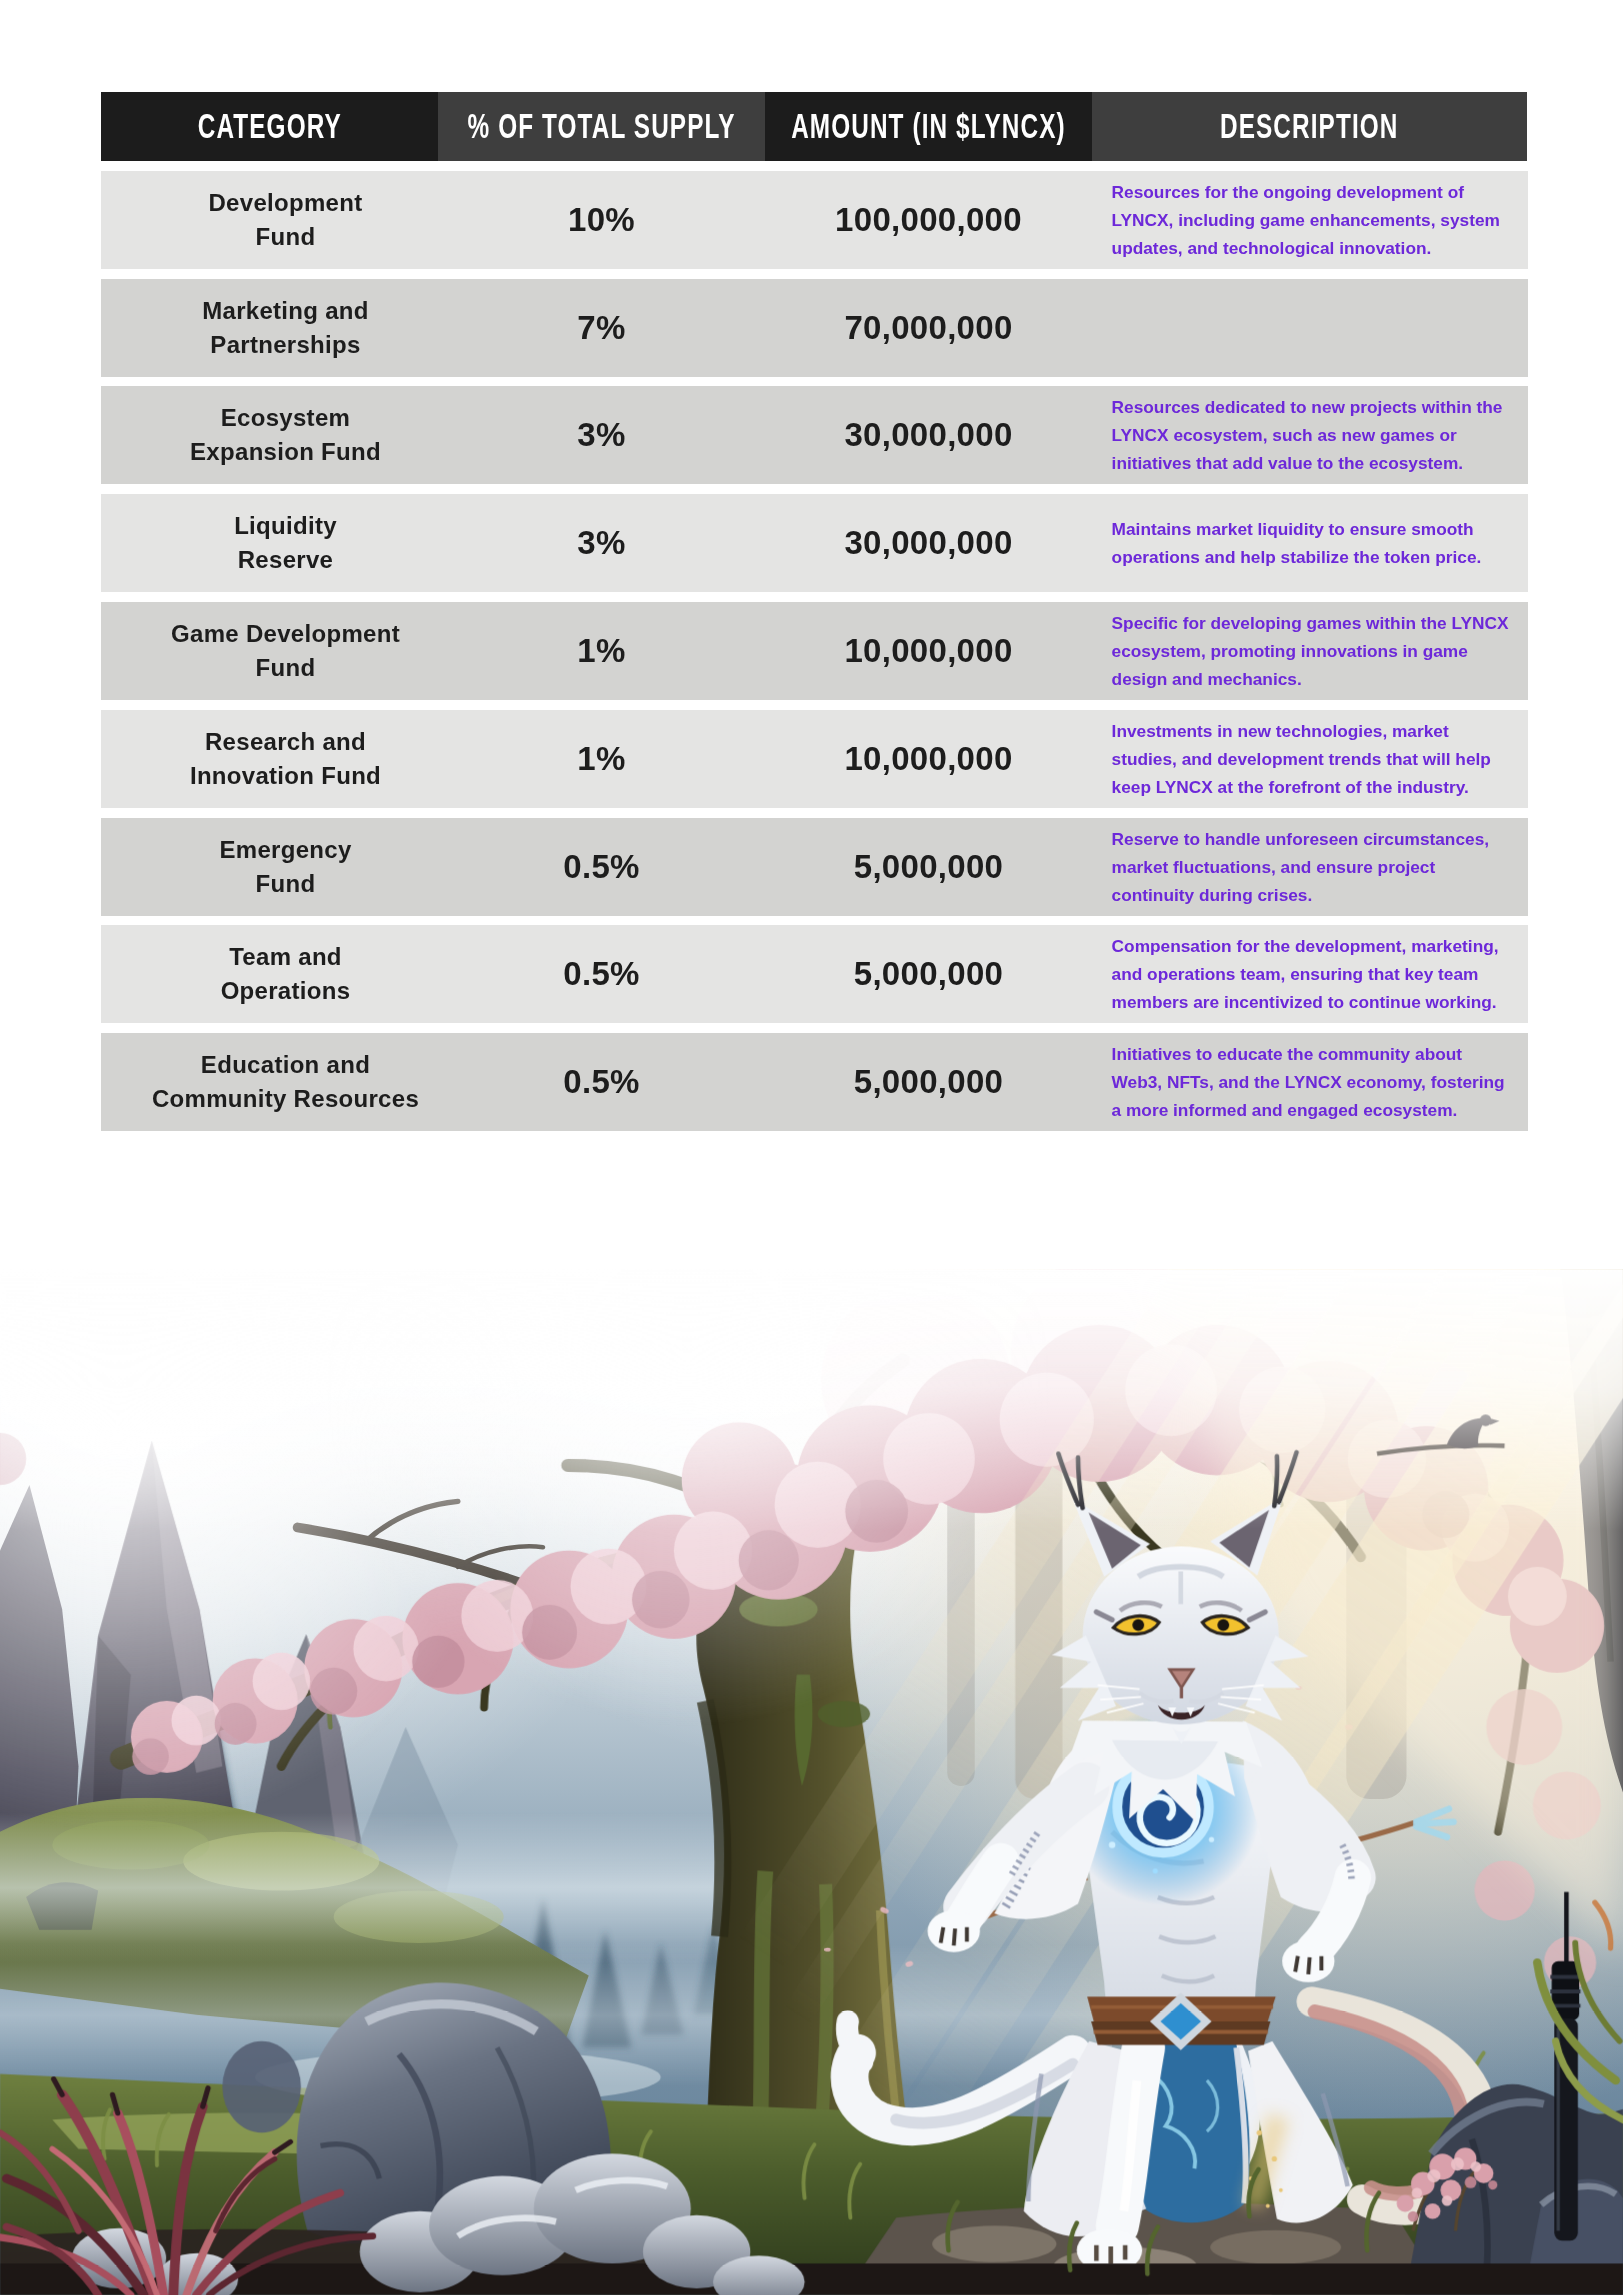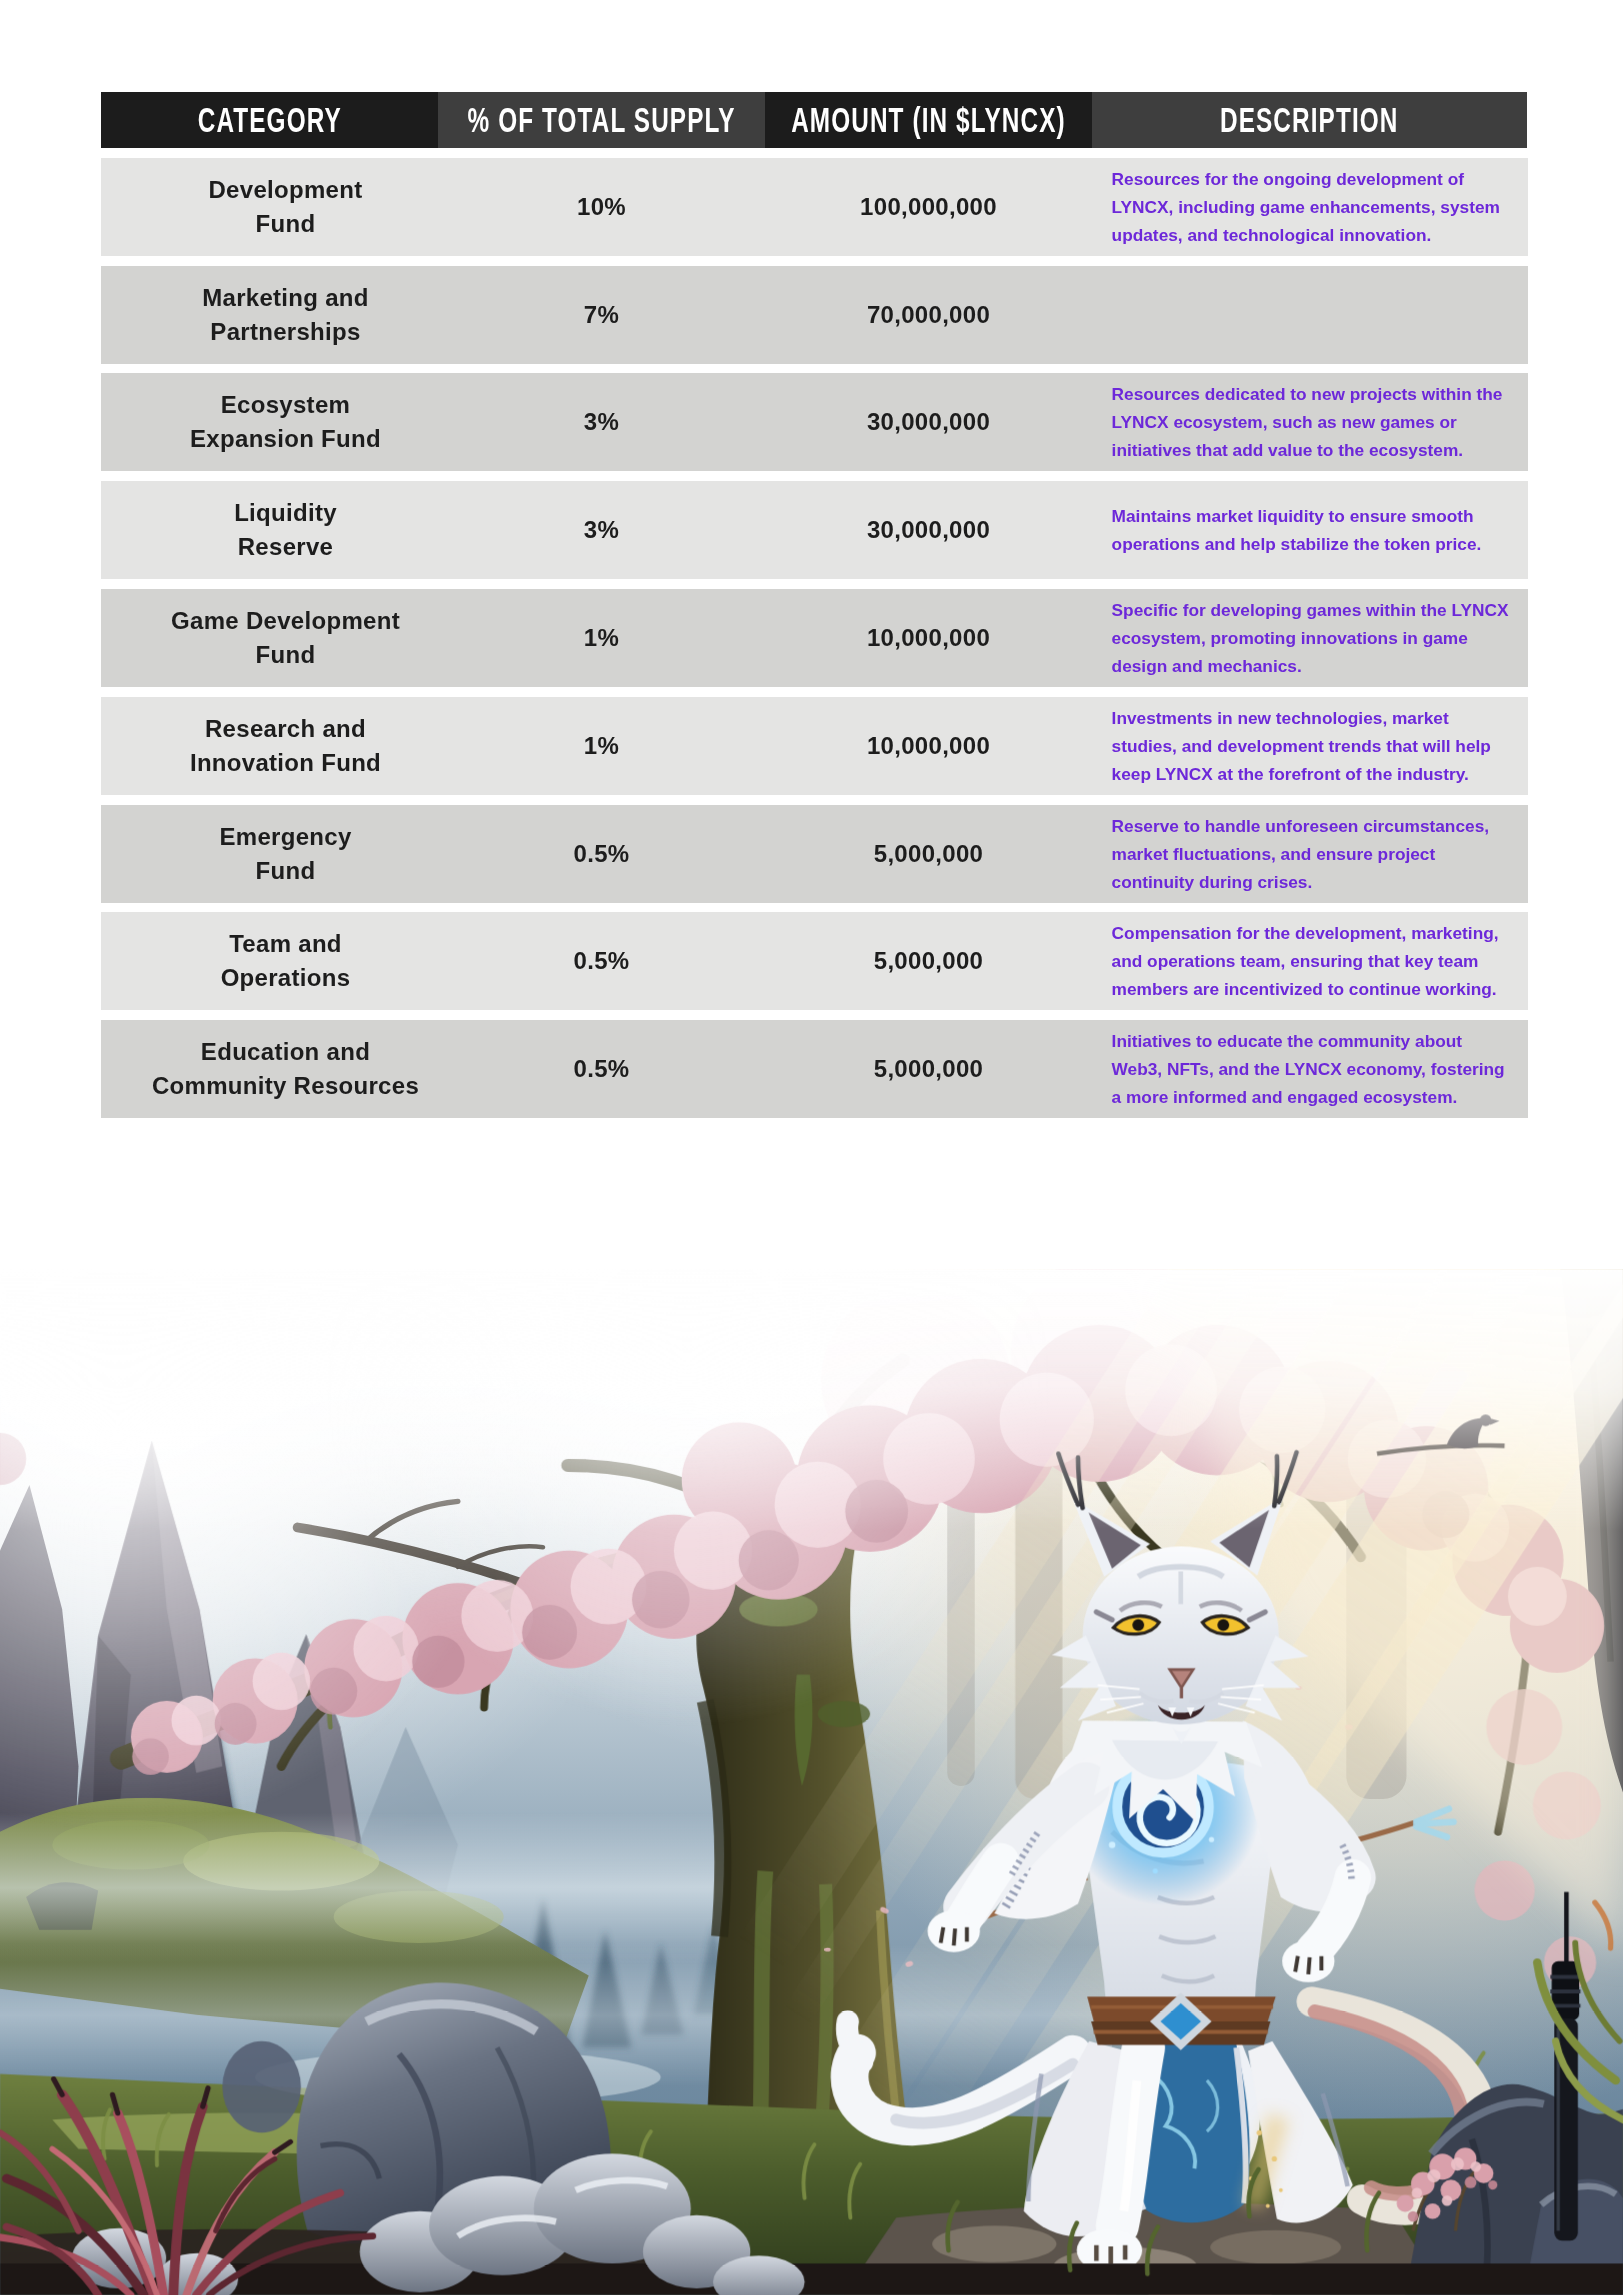--- a/index.html
+++ b/index.html
@@ -1,32 +1,32 @@
 <!DOCTYPE html>
 <html style="--header-dark: #1c1c1c; --header-gray: #3e3e3e; --row-light: #e4e4e3; --row-dark: #d3d3d1; --glow-blue: #4fb8f0; --blossom-pink: #d8a5b2;font-size:10.5px"><head>
 <meta charset="utf-8">
 <style>
   html,body{margin:0;padding:0;background:#ffffff;width:1623px;height:2295px;overflow:hidden;
     font-family:"Liberation Sans", sans-serif;}
   .page{position:relative;width:1623px;height:2295px;background:#ffffff;}
 
   
   .tokenomics{position:absolute;left:101px;top:92px;width:1427px;}
-  .thead{display:grid;grid-template-columns:337px 327px 327px 435px;height:56px;}
+  .thead{display:grid;grid-template-columns:337px 327px 327px 435px;height:69px;}
   .th{display:flex;align-items:center;justify-content:center;color:#ffffff;}
   .th:nth-child(odd){background:var(--header-dark,#1c1c1c);}
   .th:nth-child(even){background:var(--header-gray,#3e3e3e);}
   .th .ht{font-weight:700;font-size:29px;letter-spacing:1.3px;white-space:nowrap;
     transform:scale(.84,1.22);}
   .trow{display:grid;grid-template-columns:337px 327px 327px 435px;height:98px;margin-top:9.8px;}
   .trow.light{background:var(--row-light,#e4e4e3);}
   .trow.dark{background:var(--row-dark,#d3d3d1);}
   .cell{display:flex;align-items:center;justify-content:center;color:#1d1d1d;}
   .cat{font-weight:700;font-size:24px;line-height:1.42;text-align:center;white-space:pre-line;letter-spacing:0.3px;padding-left:32px;}
-  .pct,.amt{font-weight:700;font-size:24px;letter-spacing:0.3px;}
+  .pct,.amt{font-weight:700;font-size:33px;letter-spacing:0.3px;}
   .desc{justify-content:flex-start;padding:0 18.3px 0 19.6px;}
   .desc .dt{font-weight:700;font-size:17.3px;line-height:1.62;color:#6d28d9;}
 
   
   .art{position:absolute;left:0;top:1269px;width:1623px;height:1026px;}
   .art svg{display:block;width:1623px;height:1026px;}
 </style>
 </head>
 <body>
 

